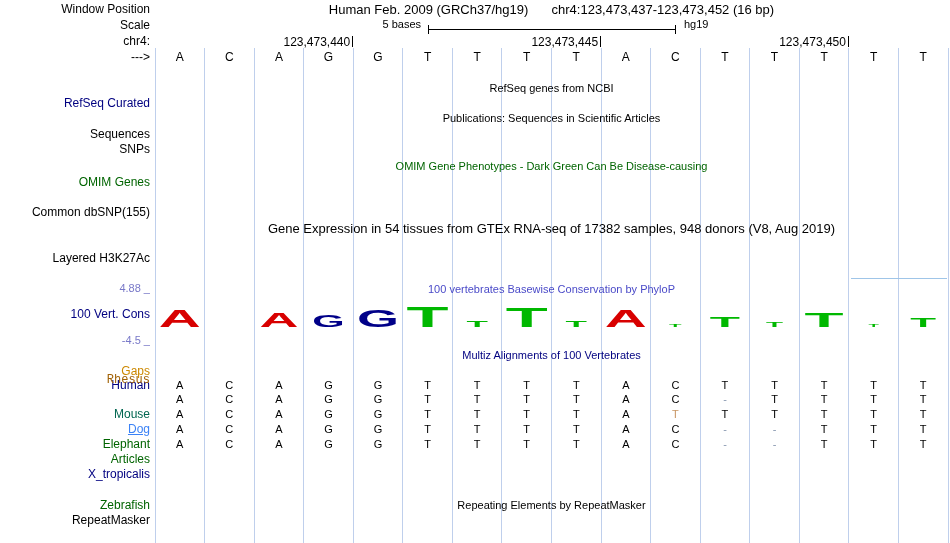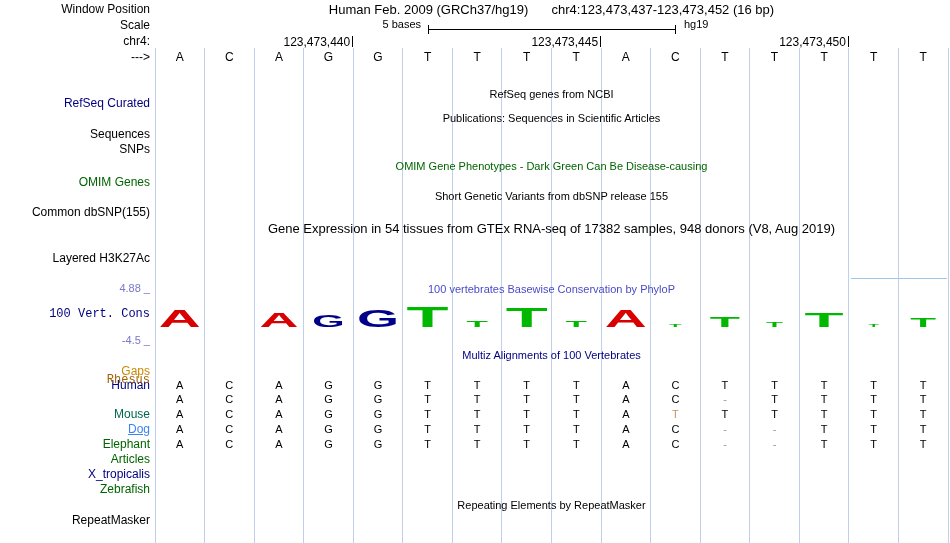--- a/index.html
+++ b/index.html
@@ -72,21 +72,21 @@
   <div class="ll" style="top:25px">Scale</div>
   <div class="ll" style="top:41px">chr4:</div>
   <div class="ll" style="top:57px">---&gt;</div>
   <div class="ll" style="top: 103px; color: rgb(0, 0, 128);">RefSeq Curated</div>
   <div class="ll" style="top:134px">Sequences</div>
   <div class="ll" style="top:149px">SNPs</div>
   <div class="ll" style="top: 182px; color: rgb(0, 100, 0);">OMIM Genes</div>
   <div class="ll" style="top:212px">Common dbSNP(155)</div>
   <div class="ll" style="top:258px">Layered H3K27Ac</div>
   <div class="ll" style="top: 288px; font-size: 11px; color: rgb(120, 120, 200);">4.88 _</div>
-  <div class="ll" style="top: 314px; color: rgb(0, 0, 128); font-family: Liberation Mono, monospace;">100 Vert. Cons</div>
+  <div class="ll" style="top: 314px; color: rgb(0, 0, 128);">100 Vert. Cons</div>
   <div class="ll" style="top: 340px; font-size: 11px; color: rgb(120, 120, 200);">-4.5 _</div>
   <div class="ll" style="top: 371px; color: rgb(204, 136, 0);">Gaps</div>
 
   <div class="ll" style="top:520px">RepeatMasker</div>
 
   <div id="sequence-row">
       <div class="seq-cell" style="left: 155px; width: 49.56px;">A</div>
       <div class="seq-cell" style="left: 204.56px; width: 49.56px;">C</div>
       <div class="seq-cell" style="left: 254.13px; width: 49.56px;">A</div>
       <div class="seq-cell" style="left: 303.69px; width: 49.56px;">G</div>
@@ -97,24 +97,23 @@
       <div class="seq-cell" style="left: 551.5px; width: 49.56px;">T</div>
       <div class="seq-cell" style="left: 601.06px; width: 49.56px;">A</div>
       <div class="seq-cell" style="left: 650.63px; width: 49.56px;">C</div>
       <div class="seq-cell" style="left: 700.19px; width: 49.56px;">T</div>
       <div class="seq-cell" style="left: 749.75px; width: 49.56px;">T</div>
       <div class="seq-cell" style="left: 799.31px; width: 49.56px;">T</div>
       <div class="seq-cell" style="left: 848.88px; width: 49.56px;">T</div>
       <div class="seq-cell" style="left: 898.44px; width: 49.56px;">T</div>
     </div>
 
-  <div class="cmsg fs11" style="top:88px">RefSeq genes from NCBI</div>
+  <div class="cmsg fs11" style="top:82px">RefSeq genes from NCBI</div>
   <div class="cmsg fs12" style="top: 160px; color: rgb(0, 100, 0);">OMIM Gene Phenotypes - Dark Green Can Be Disease-causing</div>
   <div class="cmsg fs11" style="top:112px">Publications: Sequences in Scientific Articles</div>
-  <div class="cmsg fs11" style="top:190px">Short Genetic Variants from dbSNP release 155</div>
   <div class="cmsg fs13" style="top:221px">Gene Expression in 54 tissues from GTEx RNA-seq of 17382 samples, 948 donors (V8, Aug 2019)</div>
   <div class="cmsg fs12" style="top: 283px; color: rgb(74, 74, 200);">100 vertebrates Basewise Conservation by PhyloP</div>
   <div class="cmsg fs12" style="top: 349px; color: rgb(0, 0, 128);">Multiz Alignments of 100 Vertebrates</div>
   <div class="cmsg fs12" style="top:499px">Repeating Elements by RepeatMasker</div>
 
   <div id="cons-logo"><svg width="793" height="34" xmlns="http://www.w3.org/2000/svg">
         <text x="24.8" y="31" font-size="23.5" font-weight="bold" font-family="Liberation Sans, sans-serif" fill="#d80000" text-anchor="middle" textLength="42.0" lengthAdjust="spacingAndGlyphs">A</text>
         <text x="123.9" y="31" font-size="20.7" font-weight="bold" font-family="Liberation Sans, sans-serif" fill="#d80000" text-anchor="middle" textLength="39.0" lengthAdjust="spacingAndGlyphs">A</text>
         <text x="173.5" y="31" font-size="16.6" font-weight="bold" font-family="Liberation Sans, sans-serif" fill="#000088" text-anchor="middle" textLength="32.4" lengthAdjust="spacingAndGlyphs">G</text>
         <text x="223.0" y="31" font-size="23.5" font-weight="bold" font-family="Liberation Sans, sans-serif" fill="#000088" text-anchor="middle" textLength="42.0" lengthAdjust="spacingAndGlyphs">G</text>
@@ -215,14 +214,14 @@
       <div class="aln-cell" style="left: 898.44px; width: 49.56px; top: 437px;">T</div>
     </div>
 
 <div class="ll" style="top: 385px; color: rgb(0, 0, 128);">Human</div>
     <div class="ll" style="top: 380px; color: #a16207; font-family: Liberation Mono, monospace;">Rhesus</div>
     <div class="ll" style="top: 414px; color: rgb(0, 102, 80);">Mouse</div>
     <div class="ll" style="top: 429px; color: #3b82f6; text-decoration: underline;">Dog</div>
     <div class="ll" style="top: 444px; color: rgb(0, 100, 0);">Elephant</div>
     <div class="ll" style="top: 459px; color: rgb(0, 100, 0);">Articles</div>
     <div class="ll" style="top: 474px; color: rgb(0, 0, 128);">X_tropicalis</div>
-    <div class="ll" style="top: 489px; color: rgb(0, 100, 0);">Zebrafish</div>
+    <div class="ll" style="top: 505px; color: rgb(0, 100, 0);">Zebrafish</div>
   </div>
 
 </body></html>

